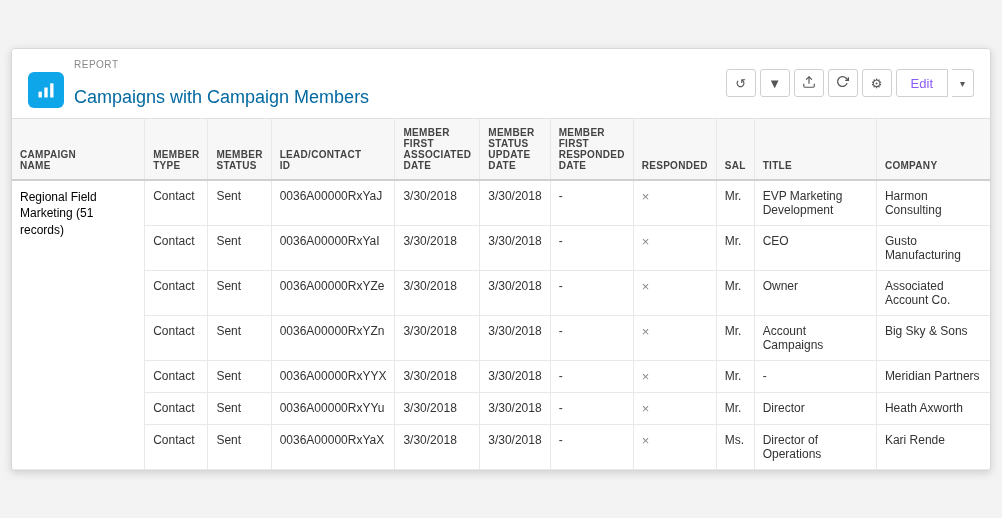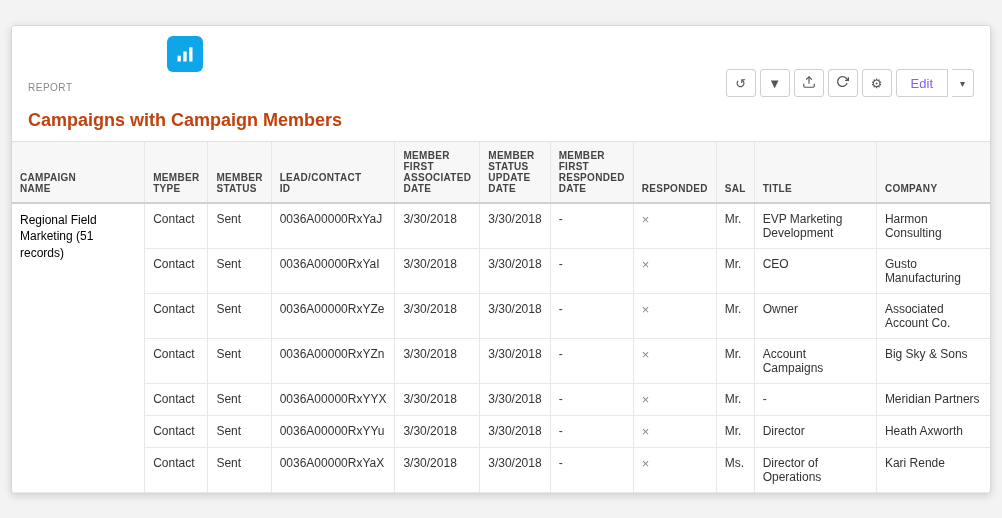--- a/index.html
+++ b/index.html
@@ -24,23 +24,22 @@
     .header {
       display: flex;
       align-items: center;
       justify-content: space-between;
       padding: 10px 16px;
       border-bottom: 1px solid #e0e0e0;
       background: #fff;
     }
     .header-left {
       display: flex;
-      align-items: center;
+      align-items: flex-end;
       gap: 10px;
-      flex-direction: column;
     }
     .header-icon {
       width: 36px;
       height: 36px;
       background: #0ea5e9;
       border-radius: 6px;
       display: flex;
       align-items: center;
       justify-content: center;
     }
@@ -54,22 +53,22 @@
       flex-direction: column;
     }
     .header-subtitle {
       font-size: 10px;
       color: #888;
       text-transform: uppercase;
       letter-spacing: 0.5px;
     }
     .header-title {
       font-size: 18px;
-      font-weight: 700;
-      color: #c2410c;
+      font-weight: 400;
+      color: #0369a1;
       margin-top: 17px;
     }
     .header-actions {
       display: flex;
       align-items: center;
       gap: 4px;
     }
     .icon-btn {
       width: 30px;
       height: 28px;

